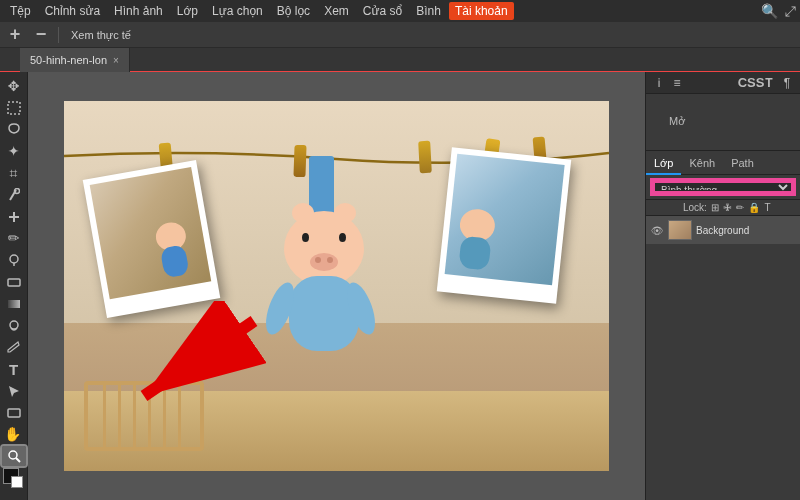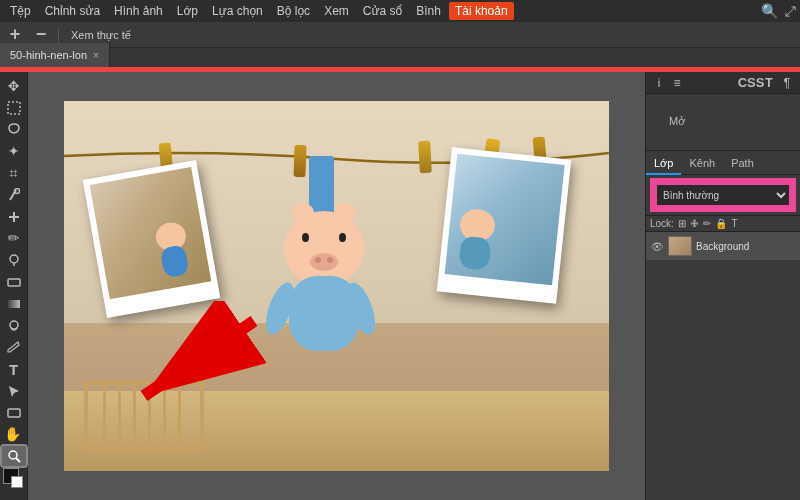--- a/index.html
+++ b/index.html
@@ -64,25 +64,25 @@
     }
     .toolbar-sep {
       width: 1px;
       height: 16px;
       background: #555;
     }
 
     
     .tabs-row {
       display: flex;
-      align-items: flex-end;
+      align-items: flex-start;
       background: #353535;
       height: 24px;
-      padding: 0 0;
-      border-bottom: 5px solid #ef4444;
+      padding: 0 20px;
+      border-bottom: 1px solid #ef4444;
     }
     .tab {
       display: flex;
       align-items: center;
       padding: 0 10px;
       height: 24px;
       background: #4a4a4a;
       color: #ddd;
       font-size: 11px;
       cursor: pointer;
@@ -259,24 +259,24 @@
       padding: 3px 4px;
       display: flex;
       align-items: center;
       gap: 4px;
       border-bottom: 1px solid #222;
     }
     .blend-select {
       flex: 1;
       background: #2a2a2a;
       color: #ccc;
-      border: 7px solid #ec4899;
+      border: 5px solid #ec4899;
       font-size: 10px;
       padding: 1px 2px;
-      height: 34px;
+      height: 18px;
     }
 
     .opacity-row {
       display: flex;
       align-items: center;
       padding: 2px 4px;
       font-size: 10px;
       gap: 4px;
       border-bottom: 1px solid #222;
     }
@@ -284,21 +284,21 @@
     .opacity-val { color: #fff; }
 
     .lock-row {
       display: flex;
       align-items: center;
       padding: 2px 4px;
       font-size: 10px;
       gap: 4px;
       border-bottom: 1px solid #222;
     }
-    .lock-label { color: #bbb; }
+    .lock-label { color: #bbb; margin-left: 33px; }
     .lock-icons { display: flex; gap: 4px; color: #bbb; }
 
     
     .layer-item {
       display: flex;
       align-items: center;
       padding: 2px 4px;
       gap: 4px;
       cursor: pointer;
       height: 28px;

